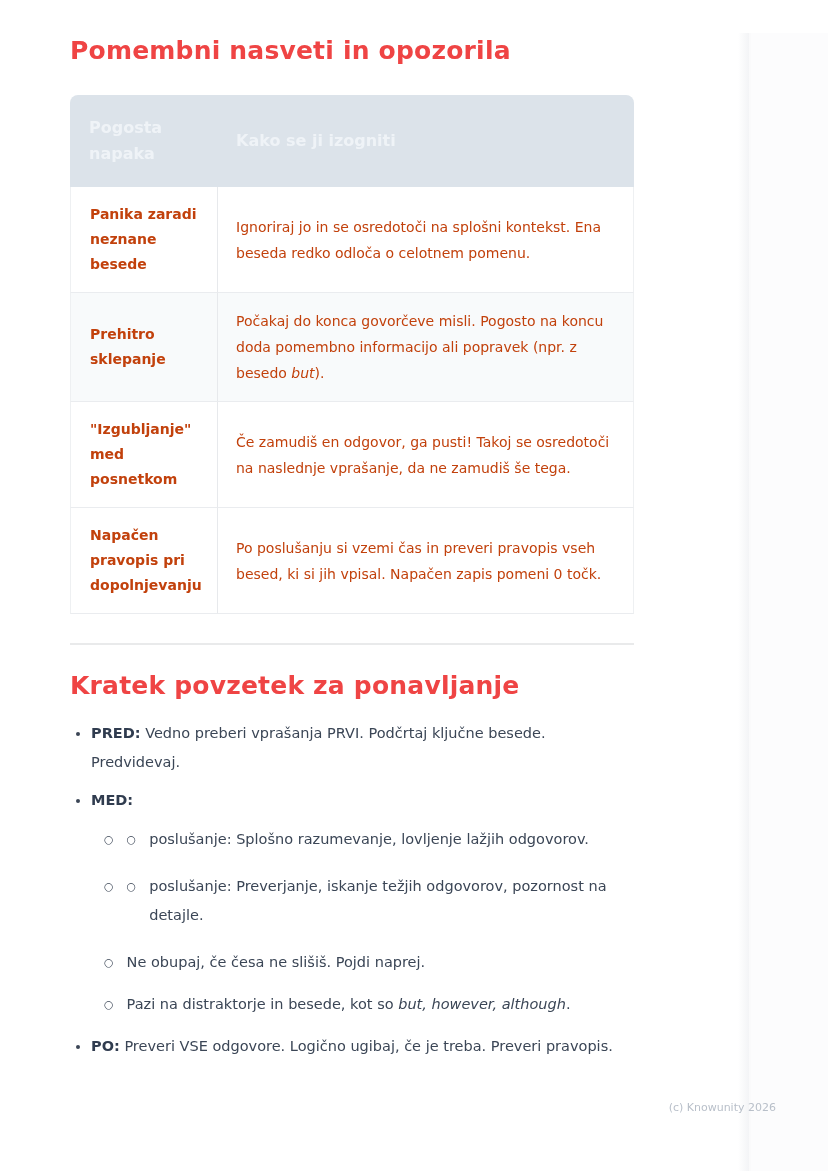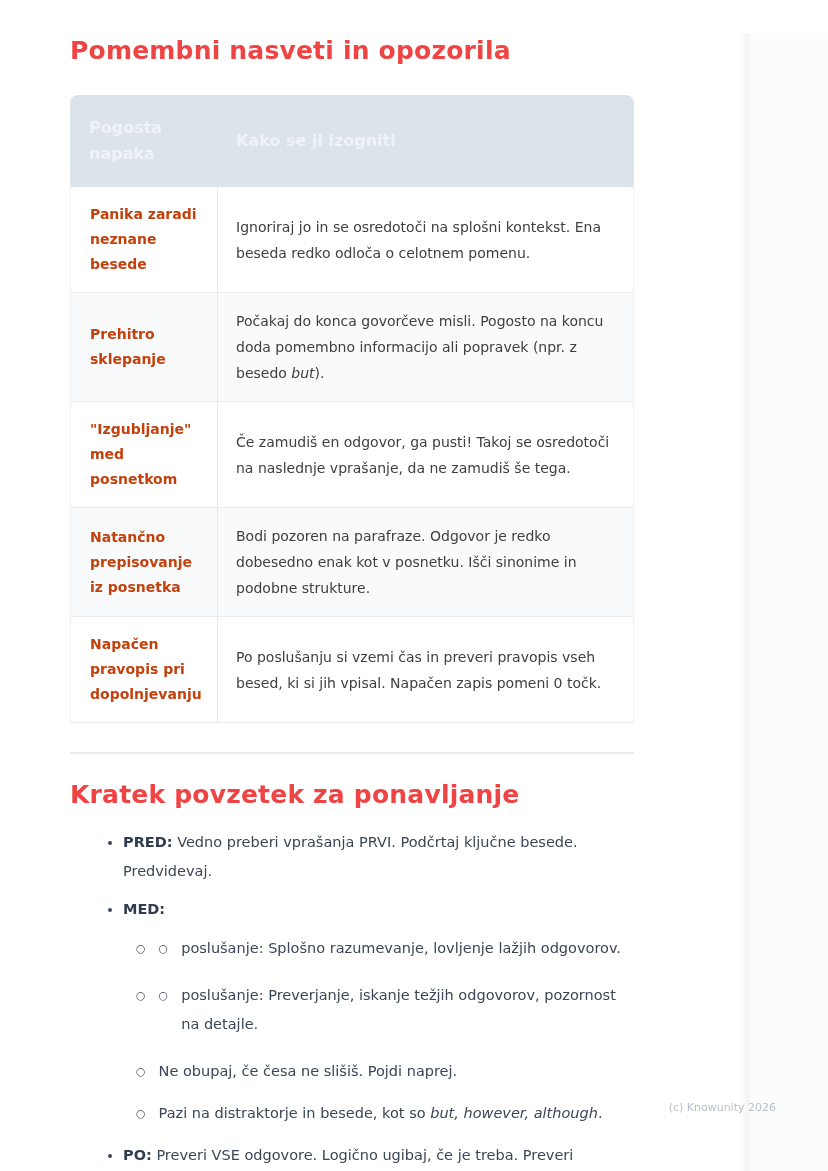--- a/index.html
+++ b/index.html
@@ -71,21 +71,21 @@
   }
   table.tips td.mistake {
     font-weight: bold;
     color: #c2410c;
     font-size: 14px;
     border-left: 1px solid #eef0f2;
     border-right: 1px solid #e7e9ec;
     line-height: 25px;
   }
   table.tips td.solution {
-    color: #404040;
+    color: #c2410c;
     border-right: 1px solid #eef0f2;
     padding-left: 18px;
     padding-right: 9px;
   }
   table.tips tr.alt td { background: #f8fafb; }
   .em { font-style: italic; }
 
   .divider {
     margin-top: 29px;
     border: none;
@@ -96,21 +96,21 @@
   h2.faint-title { margin-top: 26px; }
 
   ul.summary {
     margin-top: 19px;
     padding-left: 21px;
     list-style: disc;
     font-size: 14.5px;
     line-height: 29px;
     color: #3b4656;
   }
-  ul.summary > li { margin-bottom: 9px; margin-left: 32px; }
+  ul.summary > li { margin-bottom: 9px; }
   ul.summary strong { color: #303c4f; }
   ul.summary li.pred-item > span.li-body { display: inline; }
   li.pred-item { max-width: 505px; }
 
   ul.sub {
     margin-top: 10px;
     padding-left: 13px;
     list-style: none;
   }
   ul.sub > li {
@@ -165,24 +165,20 @@
         <td class="mistake">Panika zaradi neznane besede</td>
         <td class="solution">Ignoriraj jo in se osredotoči na splošni kontekst. Ena beseda redko odloča o celotnem pomenu.</td>
       </tr>
       <tr class="alt">
         <td class="mistake">Prehitro sklepanje</td>
         <td class="solution"><span>Počakaj do konca govorčeve misli. Pogosto na koncu doda pomembno informacijo ali popravek (npr. z besedo </span><span class="em">but</span><span>).</span></td>
       </tr>
       <tr>
         <td class="mistake">"Izgubljanje" med posnetkom</td>
         <td class="solution">Če zamudiš en odgovor, ga pusti! Takoj se osredotoči na naslednje vprašanje, da ne zamudiš še tega.</td>
-      </tr>
-      <tr class="alt">
-        <td class="mistake">Natančno prepisovanje iz posnetka</td>
-        <td class="solution">Bodi pozoren na parafraze. Odgovor je redko dobesedno enak kot v posnetku. Išči sinonime in podobne strukture.</td>
       </tr>
       <tr>
         <td class="mistake">Napačen pravopis pri dopolnjevanju</td>
         <td class="solution">Po poslušanju si vzemi čas in preveri pravopis vseh besed, ki si jih vpisal. Napačen zapis pomeni 0 točk.</td>
       </tr>
     </tbody>
   </table>
 
   <hr class="divider">
 

